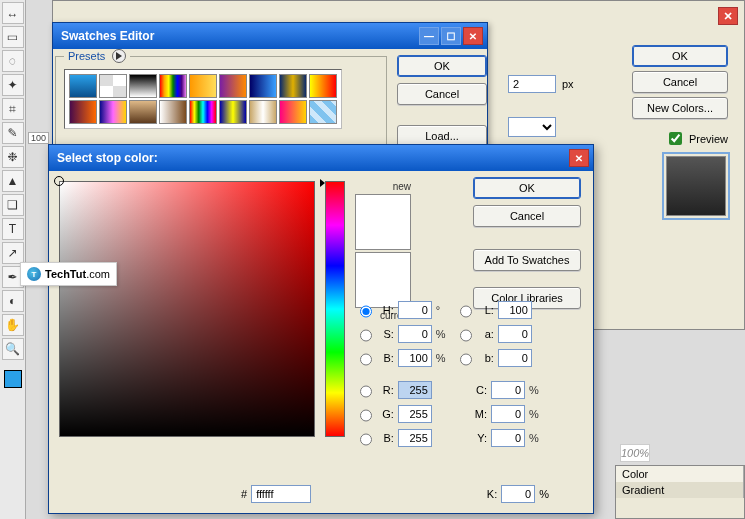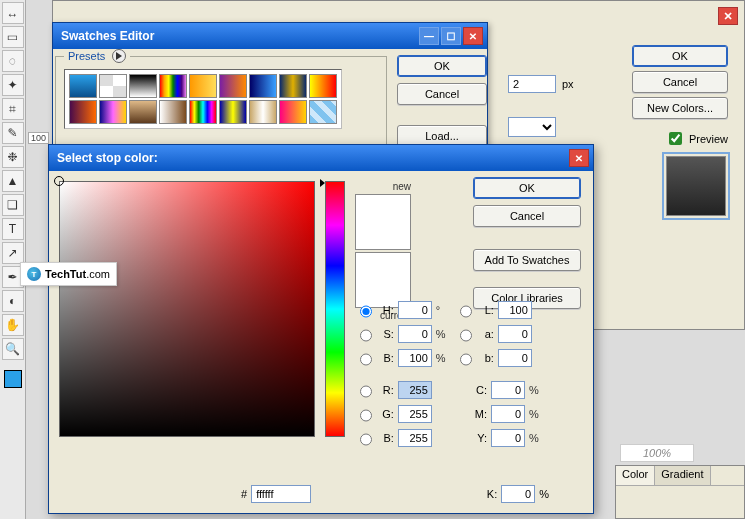--- a/index.html
+++ b/index.html
@@ -71,24 +71,24 @@
   
   .btn { height:22px; background:#f3f3ee; border:1px solid #888; border-radius:3px; padding:0 8px; display:flex;align-items:center;justify-content:center; color:#000; box-shadow: inset 0 1px #fff, 0 1px 0 #ccc; }
   .btn.default { box-shadow: inset 0 0 0 1px #2a64c0, inset 0 1px #fff; border-color:#2a64c0; }
   .txtinput { height:18px; border:1px solid #7a9ac9; background:#fff; padding:1px 4px; width:48px; }
   select.dd { height:20px; border:1px solid #7a9ac9; background:#fff; width:48px; }
   .cb { display:flex; align-items:center; gap:4px; }
   .cb input { accent-color:#2a8a2a; }
 
   
   .palettepanel { position:absolute; right:0; bottom:0; width:130px; height:54px; background:#ece9d8; border:1px solid #888; }
-  .palettepanel .tabs { display:flex; height:20px; border-bottom:1px solid #aaa; }
+  .palettepanel .tabs { display:flex; height:20px; border-bottom:1px solid #aaa;flex-direction:column; }
   .palettepanel .tab { padding:2px 6px; border-right:1px solid #aaa; background:#e0ddcc; }
   .palettepanel .tab.active { background:#f3f1e6; }
-  .palettepanel .zoom { position:absolute; top:-22px; left:4px; color:#888; font-style:italic; padding:2px 22px; background:#fff; border:1px solid #ccc;}
+  .palettepanel .zoom { position:absolute; top:-22px; left:4px; color:#888; font-style:italic; padding:2px 0; background:#fff; border:1px solid #ccc;}
 
   
   .watermark { position:absolute; left:20px; top:262px; background:#fff; border:1px solid #ccc; padding:4px 6px; display:flex;align-items:center;gap:4px; font-size:10px; box-shadow:1px 1px 3px rgba(0,0,0,.2); z-index:50;}
   .watermark .logo { width:14px;height:14px;border-radius:50%;background:radial-gradient(circle at 40% 40%, #4fc0e8, #1a6fb3);display:flex;align-items:center;justify-content:center;color:#fff;font-size:8px;font-weight:bold;}
 
   
   .ruler100 { position:absolute; left:28px; top:132px; font-size:9px; background:#fff; border:1px solid #aaa; padding:0 2px; color:#444; }
 </style>
 </head>
 <body>

